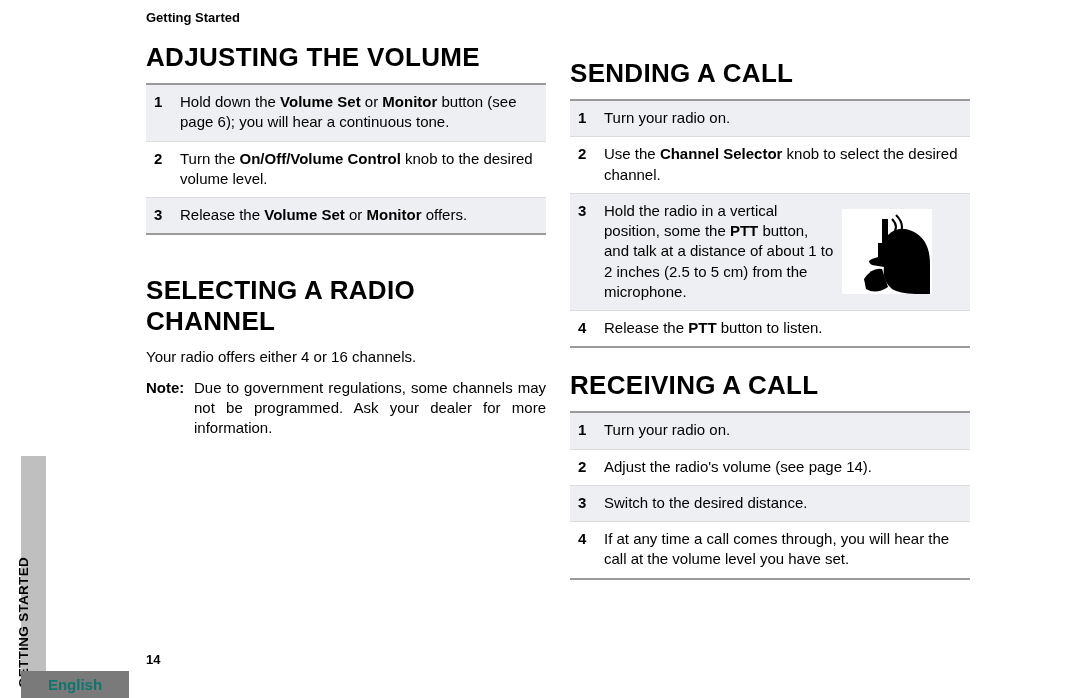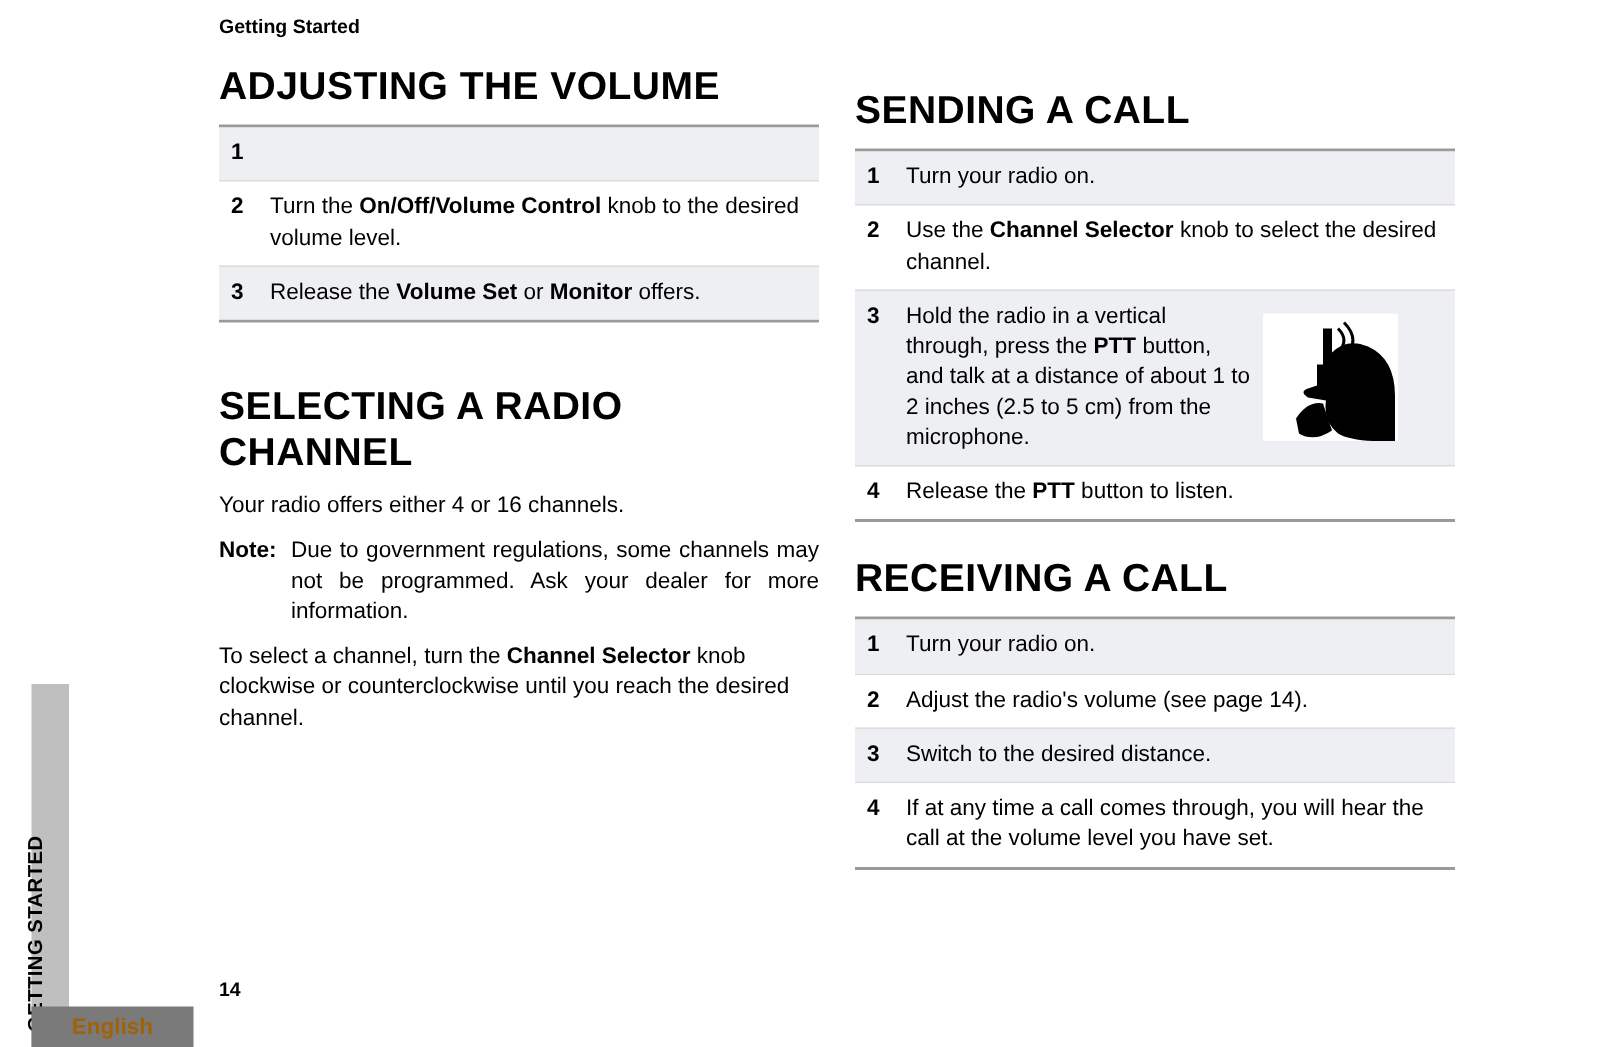--- a/index.html
+++ b/index.html
@@ -56,21 +56,21 @@
   }
   .side-tab-dark-label {
     position: absolute;
     left: 21px;
     top: 671px;
     width: 108px;
     height: 27px;
     display: flex;
     align-items: center;
     justify-content: center;
-    color: #a16207;
+    color: #0f766e;
     font-weight: 700;
     font-size: 15px;
   }
 
   
   .running-header {
     position: absolute;
     left: 146px;
     top: 10px;
     font-weight: 700;
@@ -172,20 +172,23 @@
 
   <div class="running-header">Getting Started</div>
   <div class="page-number">14</div>
 
   <div class="col col-left">
     <h2 class="section">ADJUSTING THE VOLUME</h2>
 
     <div class="steps">
       <div class="step shaded">
         <span class="num">1</span>
+        <span class="txt">
+          <span>Hold down the </span><b>Volume Set</b><span> or </span><b>Monitor</b><span> button (see page 6); you will hear a continuous tone.</span>
+        </span>
       </div>
       <div class="step">
         <span class="num">2</span>
         <span class="txt">
           <span>Turn the </span><b>On/Off/Volume Control</b><span> knob to the desired volume level.</span>
         </span>
       </div>
       <div class="step shaded">
         <span class="num">3</span>
         <span class="txt">
@@ -195,43 +198,40 @@
     </div>
 
     <div class="gap"></div>
 
     <h2 class="section">SELECTING A RADIO CHANNEL</h2>
     <p class="body">Your radio offers either 4 or 16 channels.</p>
     <p class="note">
       <span class="note-label">Note:</span>
       <span class="note-text">Due to government regulations, some channels may not be programmed. Ask your dealer for more information.</span>
     </p>
-    <p class="body">
-      <span>To select a channel, turn the </span><b>Channel Selector</b><span> knob clockwise or counterclockwise until you reach the desired channel.</span>
-    </p>
   </div>
 
   <div class="col col-right">
     <h2 class="section">SENDING A CALL</h2>
 
     <div class="steps">
       <div class="step shaded">
         <span class="num">1</span>
         <span class="txt">Turn your radio on.</span>
       </div>
       <div class="step">
         <span class="num">2</span>
         <span class="txt">
           <span>Use the </span><b>Channel Selector</b><span> knob to select the desired channel.</span>
         </span>
       </div>
       <div class="step shaded">
         <span class="num">3</span>
         <span class="txt" style="max-width:230px;">
-          <span>Hold the radio in a vertical through, press the </span><b>PTT</b><span> button, and talk at a distance of about 1 to 2 inches (2.5 to 5 cm) from the microphone.</span>
+          <span>Hold the radio in a vertical position, some the </span><b>PTT</b><span> button, and talk at a distance of about 1 to 2 inches (2.5 to 5 cm) from the microphone.</span>
         </span>
         <span class="radio-illus">
           <svg viewBox="0 0 90 85">
 
             <path d="M50 10 Q58 18 50 26" stroke="#000" stroke-width="2" fill="none"></path>
             <path d="M54 6 Q66 18 54 30" stroke="#000" stroke-width="2" fill="none"></path>
 
             <path d="M88 85 L88 55 Q88 30 70 22 Q56 16 46 26 Q40 34 42 46
                      L30 50 Q24 52 30 56 L42 58
                      Q40 72 50 80 Q60 86 88 85 Z" fill="#000"></path>

